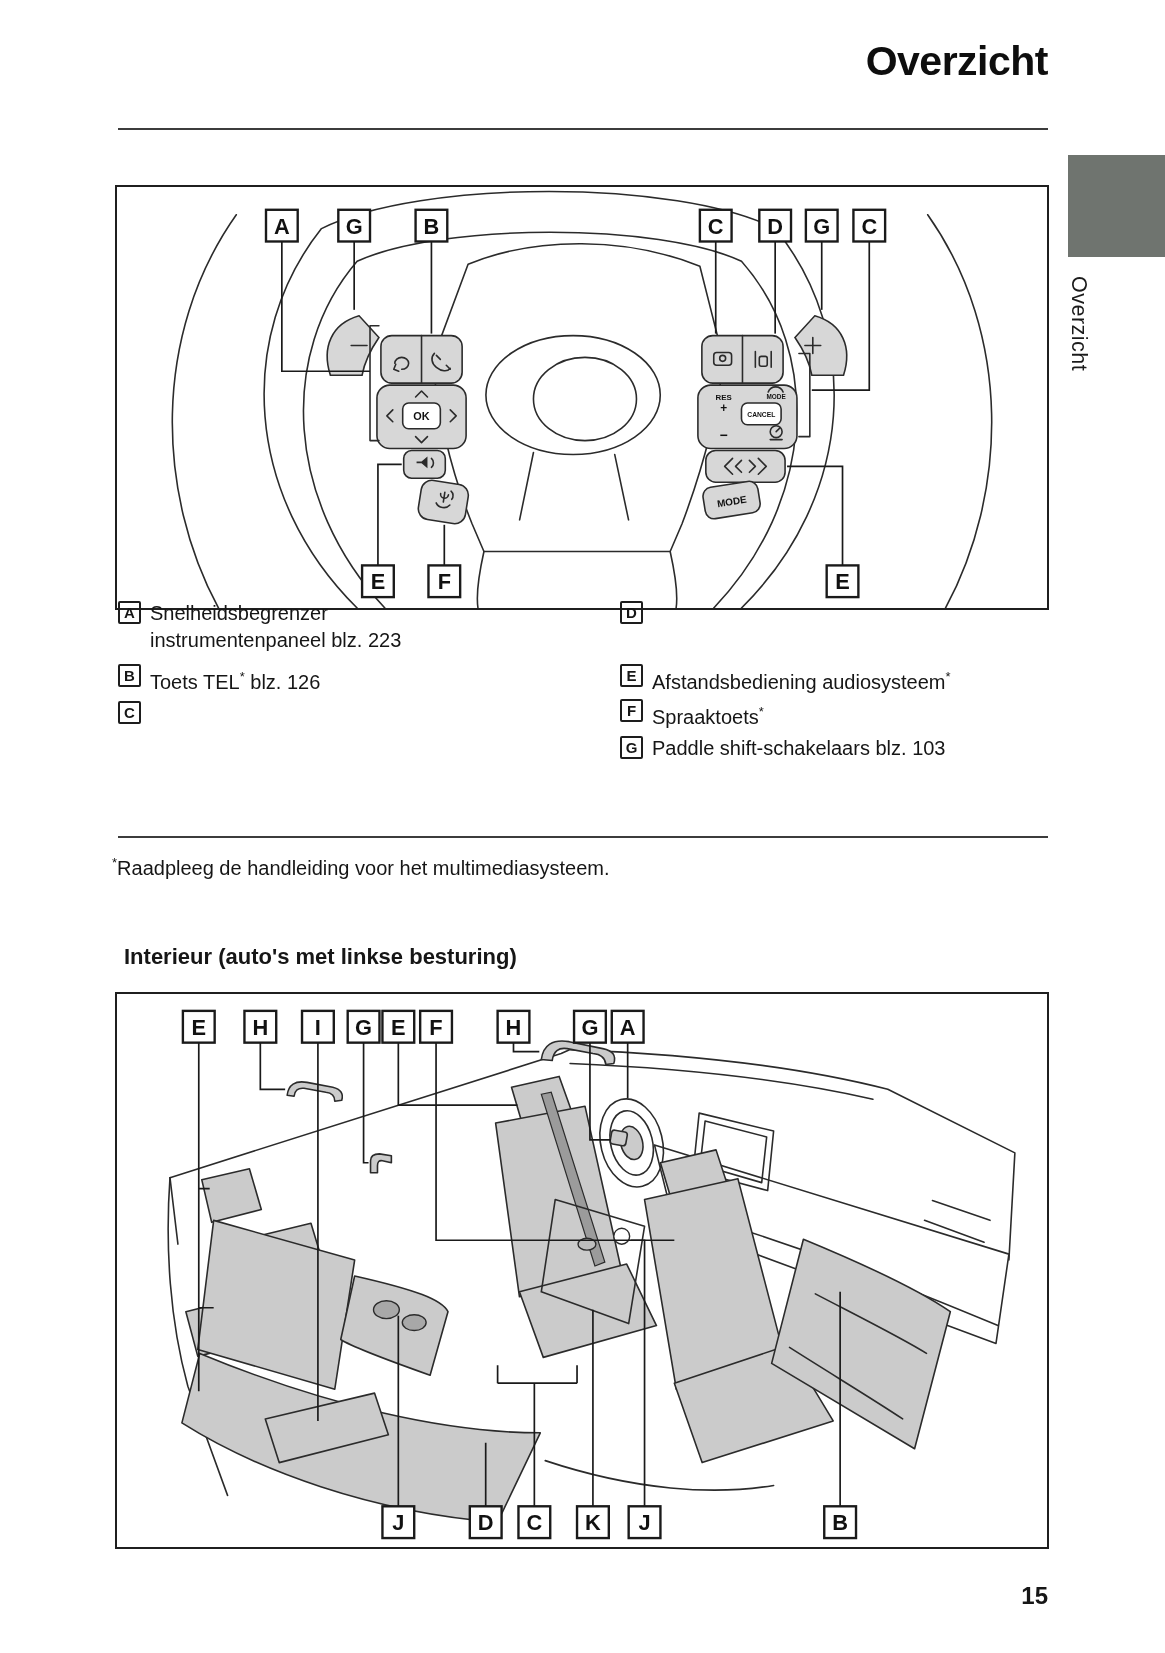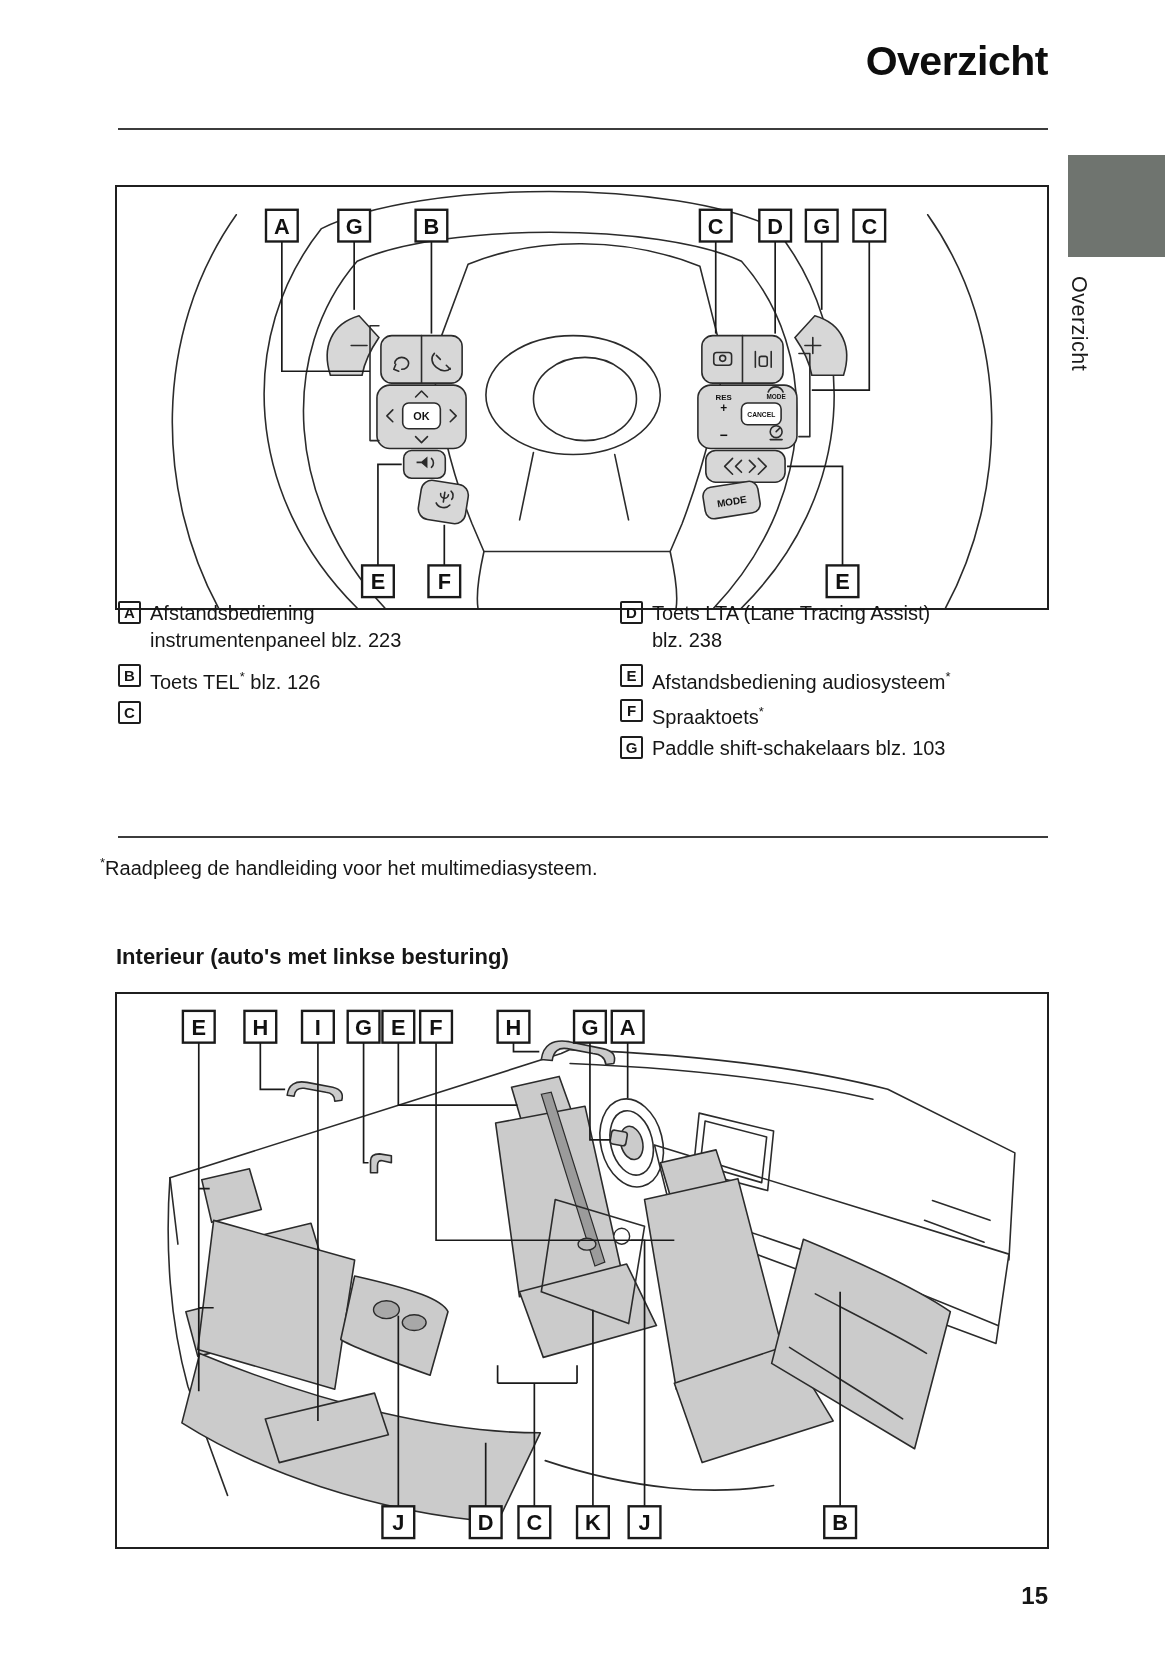--- a/index.html
+++ b/index.html
@@ -16,22 +16,22 @@
   .fig svg{display:block;width:100%;height:100%;}
 
   .legend{left:118px;top:600px;width:930px;height:236px;font-size:20px;}
   .legend-item{position:absolute;display:flex;gap:9px;align-items:flex-start;}
   .lg-letter{width:23px;height:23px;border:2px solid #1d1d1d;border-radius:2px;flex:none;
              display:flex;align-items:center;justify-content:center;
              font-size:15px;font-weight:bold;margin-top:1px;box-sizing:border-box;}
   .lg-line{line-height:27px;white-space:nowrap;}
   sup{font-size:13px;}
   .sep-rule{left:118px;top:836px;width:930px;border-top:2px solid #3c3c3c;height:0;}
-  .footnote{left:100px;top:855px;font-size:20px;}
-  .section-heading{left:116px;top:944px;font-size:22px;font-weight:bold;}
+  .footnote{left:112px;top:855px;font-size:20px;}
+  .section-heading{left:124px;top:944px;font-size:22px;font-weight:bold;}
   .page-num{right:117px;top:1582px;font-size:24px;font-weight:bold;}
 
   svg text{font-family:"Liberation Sans",sans-serif;fill:#111;}
   .callout-box{fill:#fff;stroke:#1a1a1a;stroke-width:2.4;}
   .callout-letter{font-size:22px;font-weight:bold;}
   .leader{stroke:#1a1a1a;stroke-width:1.7;fill:none;}
   .sketch{stroke:#2b2b2b;stroke-width:1.6;fill:none;stroke-linejoin:round;stroke-linecap:round;}
   .pod{fill:#d7d7d7;stroke:#2b2b2b;stroke-width:1.6;}
   .seat{fill:#cbcbcb;stroke:#2b2b2b;stroke-width:1.6;stroke-linejoin:round;}
   .ctrl{font-weight:bold;}
@@ -154,39 +154,35 @@
         <rect x="714" y="382" width="32" height="32" class="callout-box"></rect>
         <text x="730" y="406" text-anchor="middle" class="callout-letter">E</text>
       </g>
 </svg>
 </div>
 
 <div class="abs legend">
   <div class="legend-item" style="left:0;top:0">
       <span class="lg-letter">A</span>
       <div class="lg-lines">
-        <div class="lg-line">Afstandsbediening</div>
+        <div class="lg-line">Snelheidsbegrenzer</div>
         <div class="lg-line">instrumentenpaneel blz. 223</div>
       </div>
     </div>
   <div class="legend-item" style="left:0;top:63px">
       <span class="lg-letter">B</span>
       <div class="lg-lines">
         <div class="lg-line">Toets TEL<sup>*</sup> blz. 126</div>
       </div>
     </div>
   <div class="legend-item" style="left:0;top:100px">
       <span class="lg-letter">C</span>
     </div>
   <div class="legend-item" style="left:502px;top:0">
       <span class="lg-letter">D</span>
-      <div class="lg-lines">
-        <div class="lg-line">Toets LTA (Lane Tracing Assist)</div>
-        <div class="lg-line">blz. 238</div>
-      </div>
     </div>
   <div class="legend-item" style="left:502px;top:63px">
       <span class="lg-letter">E</span>
       <div class="lg-lines">
         <div class="lg-line">Afstandsbediening audiosysteem<sup>*</sup></div>
       </div>
     </div>
   <div class="legend-item" style="left:502px;top:98px">
       <span class="lg-letter">F</span>
       <div class="lg-lines">

